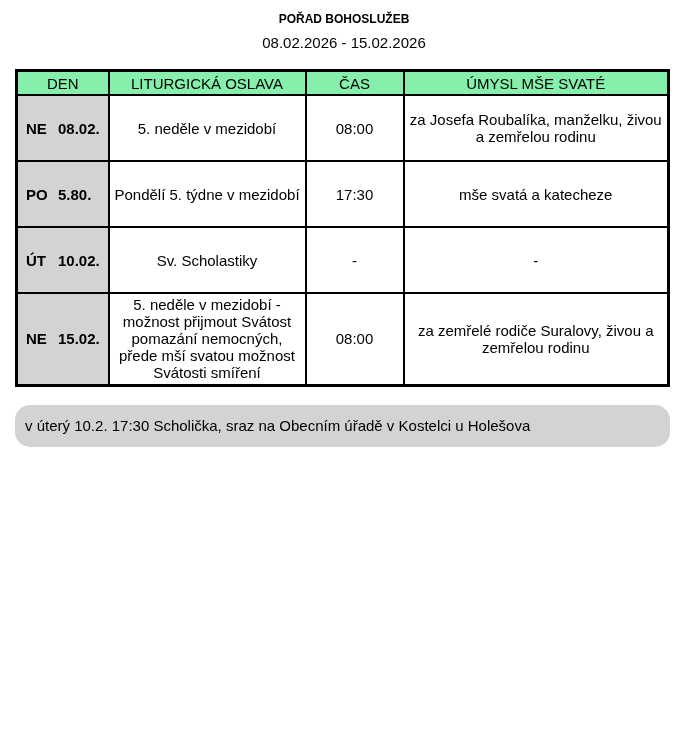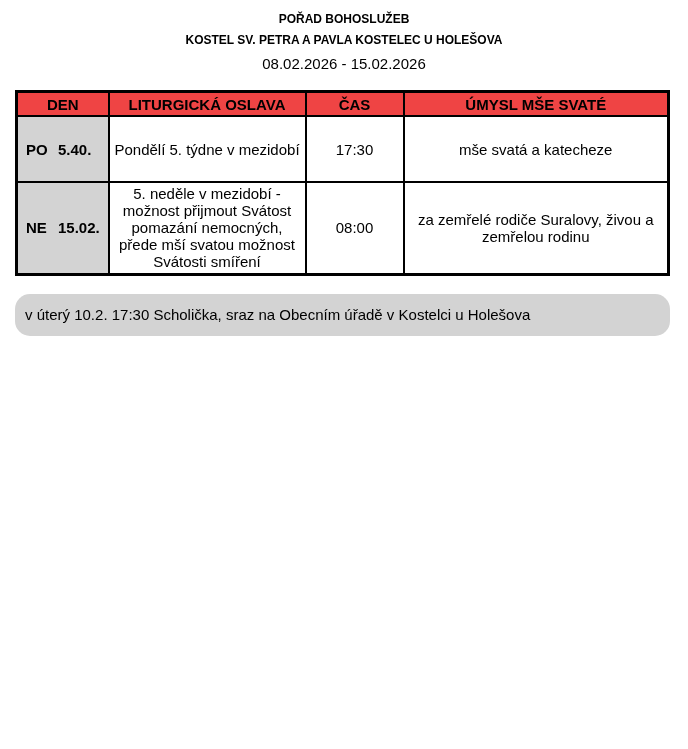--- a/index.html
+++ b/index.html
@@ -36,24 +36,24 @@
     width: 652px;
     border-collapse: collapse;
     table-layout: fixed;
     border: 3px solid #000000;
   }
   col.c-day   { width: 92px; }
   col.c-cel   { width: 197px; }
   col.c-time  { width: 98px; }
   col.c-int   { width: 265px; }
   th {
-    background: #ef4444;
+    background: #86efac;
     border: 2px solid #000000;
     font-size: 15px;
-    font-weight: bold;
+    font-weight: normal;
     height: 20px;
     padding: 1px 2px;
     text-align: center;
   }
   td {
     border: 2px solid #000000;
     font-size: 15px;
     line-height: 17px;
     text-align: center;
     vertical-align: middle;
@@ -83,45 +83,56 @@
     padding-left: 10px;
     font-size: 15px;
     border-radius: 15px;
   }
 </style>
 </head>
 <body>
 
 <div class="title-block">
   <div class="title-line">POŘAD BOHOSLUŽEB</div>
-  <div class="title-line">KOSTEL SV. PETRA A PAVLA KOSTELEC U HOLEŠOVA</div>
   <div class="date-range">08.02.2026 - 15.02.2026</div>
 </div>
 
 <table class="schedule">
   <colgroup>
     <col class="c-day">
       <col class="c-cel">
       <col class="c-time">
       <col class="c-int">
   </colgroup>
   <thead>
     <tr>
       <th>DEN</th>
       <th>LITURGICKÁ OSLAVA</th>
       <th>ČAS</th>
       <th>ÚMYSL MŠE SVATÉ</th>
     </tr>
   </thead>
   <tbody>
     <tr class="r-std">
-      <td class="day-cell"><span class="day-abbr">PO</span><span>5.40.</span></td>
+      <td class="day-cell"><span class="day-abbr">NE</span><span>08.02.</span></td>
+      <td>5. neděle v mezidobí</td>
+      <td>08:00</td>
+      <td>za Josefa Roubalíka, manželku, živou a zemřelou rodinu</td>
+    </tr>
+    <tr class="r-std">
+      <td class="day-cell"><span class="day-abbr">PO</span><span>5.80.</span></td>
       <td>Pondělí 5. týdne v mezidobí</td>
       <td>17:30</td>
       <td>mše svatá a katecheze</td>
+    </tr>
+    <tr class="r-std">
+      <td class="day-cell"><span class="day-abbr">ÚT</span><span>10.02.</span></td>
+      <td>Sv. Scholastiky</td>
+      <td>-</td>
+      <td>-</td>
     </tr>
     <tr class="r-tall">
       <td class="day-cell"><span class="day-abbr">NE</span><span>15.02.</span></td>
       <td>5. neděle v mezidobí - možnost přijmout Svátost pomazání nemocných, přede mší svatou možnost Svátosti smíření</td>
       <td>08:00</td>
       <td>za zemřelé rodiče Suralovy, živou a zemřelou rodinu</td>
     </tr>
   </tbody>
 </table>
 

